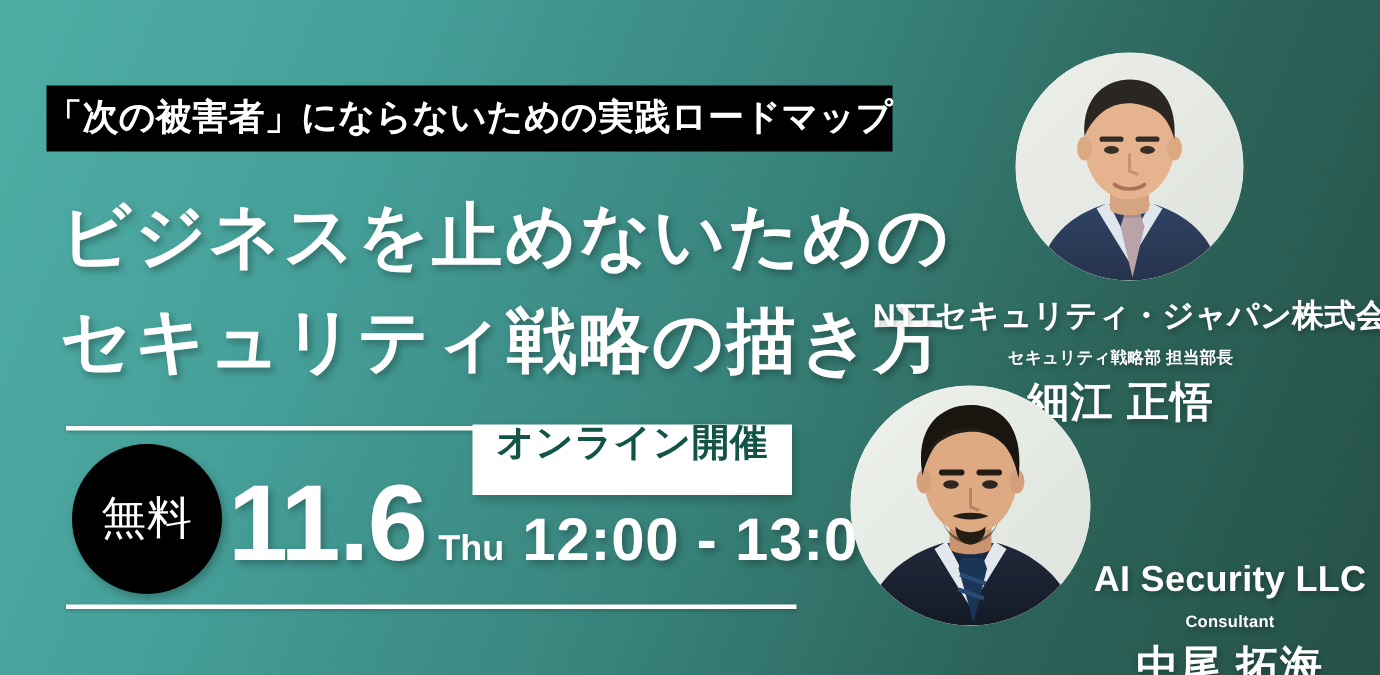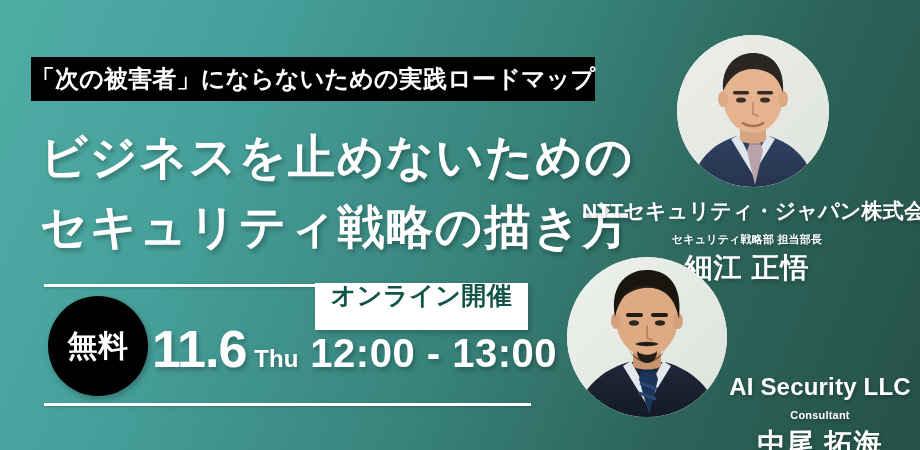--- a/index.html
+++ b/index.html
@@ -75,36 +75,36 @@
     border-radius: 50%;
     background: #000000;
     display: flex;
     align-items: center;
     justify-content: center;
     box-shadow: 2px 3px 6px rgba(0,0,0,0.25);
   }
   .free-badge-text {
     color: #ffffff;
     font-size: 30px;
-    font-weight: bold;
+    font-weight: normal;
     line-height: 1;
     letter-spacing: 0.5px;
   }
 
   .date-row {
     position: absolute;
     left: 152px;
     top: 311px;
     display: flex;
     align-items: baseline;
     white-space: nowrap;
   }
   .date-day {
     color: #ffffff;
-    font-size: 52px;
+    font-size: 72px;
     font-weight: bold;
     line-height: 76px;
     letter-spacing: -1px;
     text-shadow: 2px 3px 5px rgba(0,0,0,0.28);
   }
   .date-weekday {
     color: #ffffff;
     font-size: 24px;
     font-weight: bold;
     line-height: 1;

